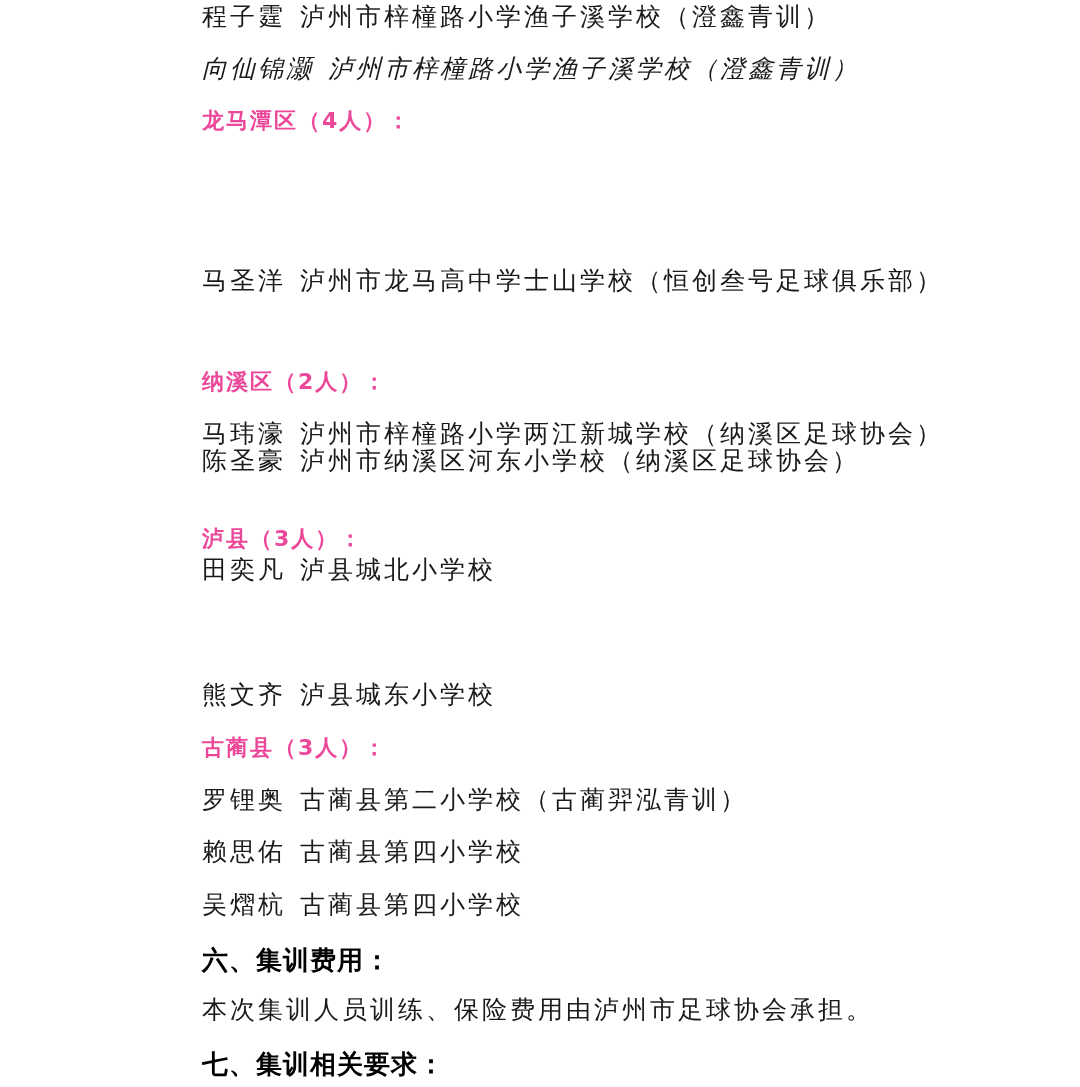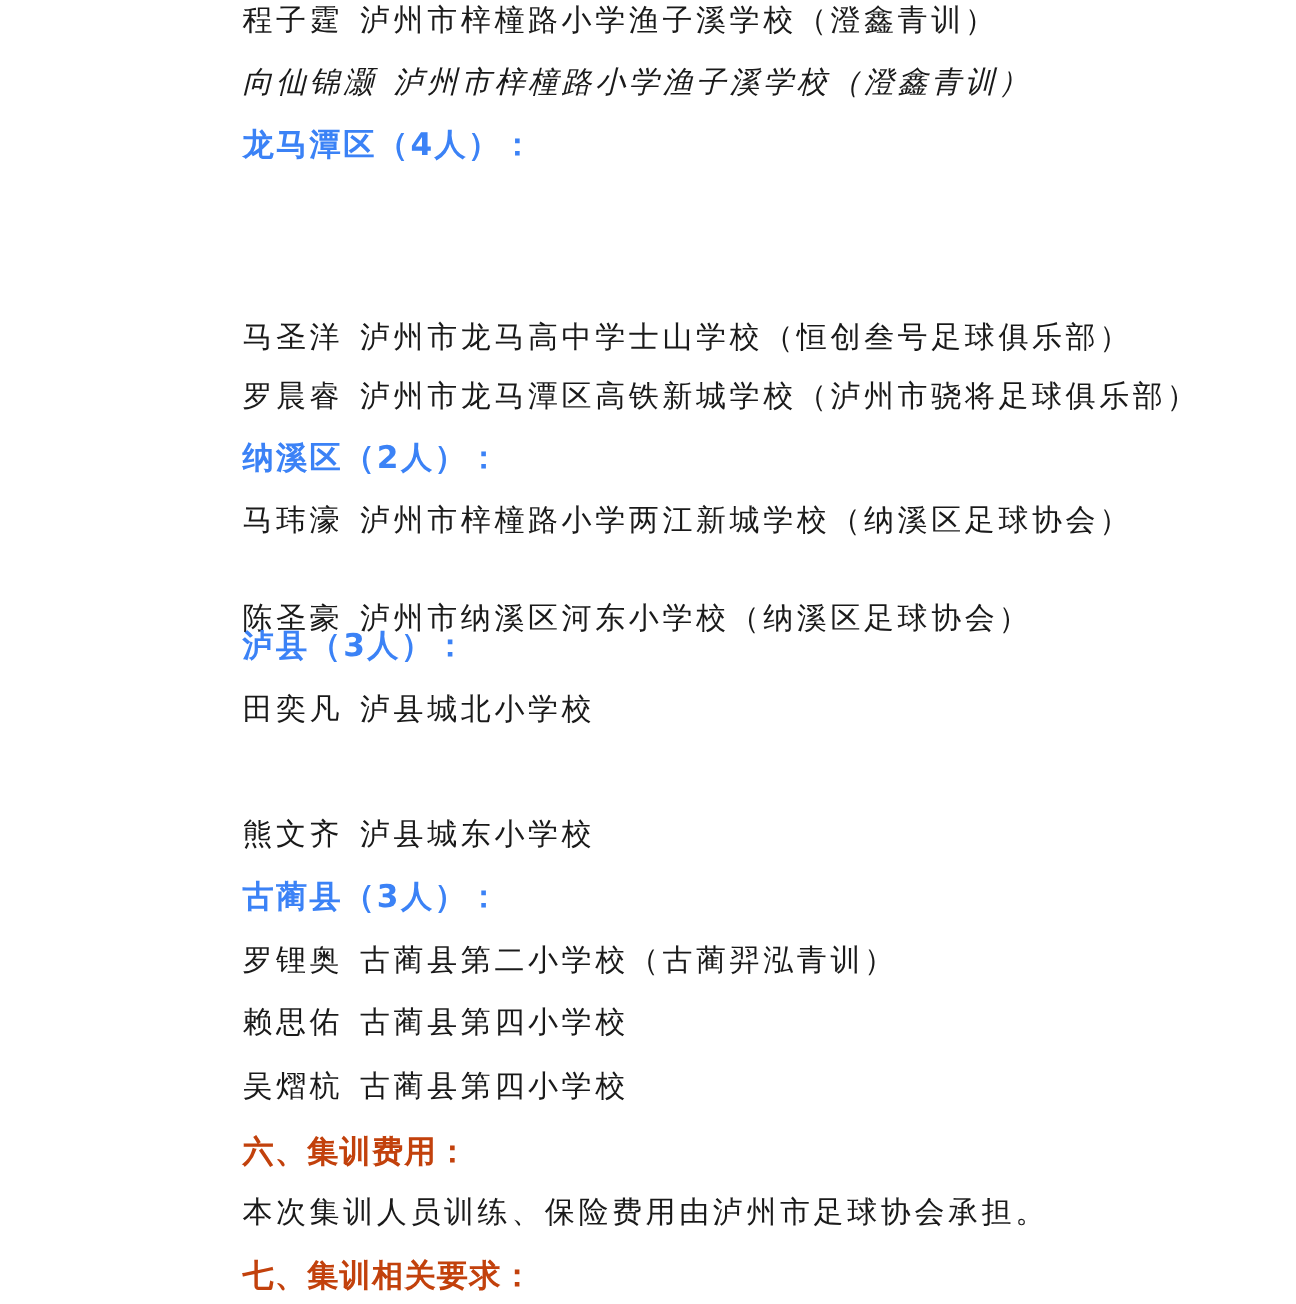--- a/index.html
+++ b/index.html
@@ -32,62 +32,59 @@
       height: 34px;
       color: #1a1a1a;
     }
     .line .name {
       display: inline-block;
       margin-right: 14px;
     }
     .heading {
       font-weight: bold;
       font-family: "DejaVu Sans", "Liberation Sans", sans-serif;
-      font-size: 26px;
+      font-size: 22px;
       letter-spacing: 2px;
-      color: #3b82f6;
+      color: #ec4899;
     }
     .section {
       font-weight: bold;
       font-family: "DejaVu Sans", "Liberation Sans", sans-serif;
       font-size: 26px;
       letter-spacing: 1px;
-      color: #c2410c;
+      color: #000000;
     }
   </style>
 </head>
 <body>
 
 <div class="doc">
 
   <div class="line" style="top:0px;">
     <span class="name">程子霆</span><span>泸州市梓橦路小学渔子溪学校（澄鑫青训）</span>
   </div>
   <div class="line" style="top:52px;font-style:italic;">
     <span class="name">向仙锦灏</span><span>泸州市梓橦路小学渔子溪学校（澄鑫青训）</span>
   </div>
 
   <div class="line heading" style="top:104px;">龙马潭区（4人）：</div>
   <div class="line" style="top:264px;">
     <span class="name">马圣洋</span><span>泸州市龙马高中学士山学校（恒创叁号足球俱乐部）</span>
   </div>
-  <div class="line" style="top:313px;">
-    <span class="name">罗晨睿</span><span>泸州市龙马潭区高铁新城学校（泸州市骁将足球俱乐部）</span>
-  </div>
 
   <div class="line heading" style="top:365px;">纳溪区（2人）：</div>
   <div class="line" style="top:417px;">
     <span class="name">马玮濠</span><span>泸州市梓橦路小学两江新城学校（纳溪区足球协会）</span>
   </div>
-  <div class="line" style="top:498px;">
+  <div class="line" style="top:444px;">
     <span class="name">陈圣豪</span><span>泸州市纳溪区河东小学校（纳溪区足球协会）</span>
   </div>
 
   <div class="line heading" style="top:522px;">泸县（3人）：</div>
-  <div class="line" style="top:574px;">
+  <div class="line" style="top:553px;">
     <span class="name">田奕凡</span><span>泸县城北小学校</span>
   </div>
   <div class="line" style="top:678px;">
     <span class="name">熊文齐</span><span>泸县城东小学校</span>
   </div>
 
   <div class="line heading" style="top:731px;text-align:right;">古蔺县（3人）：</div>
   <div class="line" style="top:835px;">
     <span class="name">赖思佑</span><span>古蔺县第四小学校</span>
   </div>

